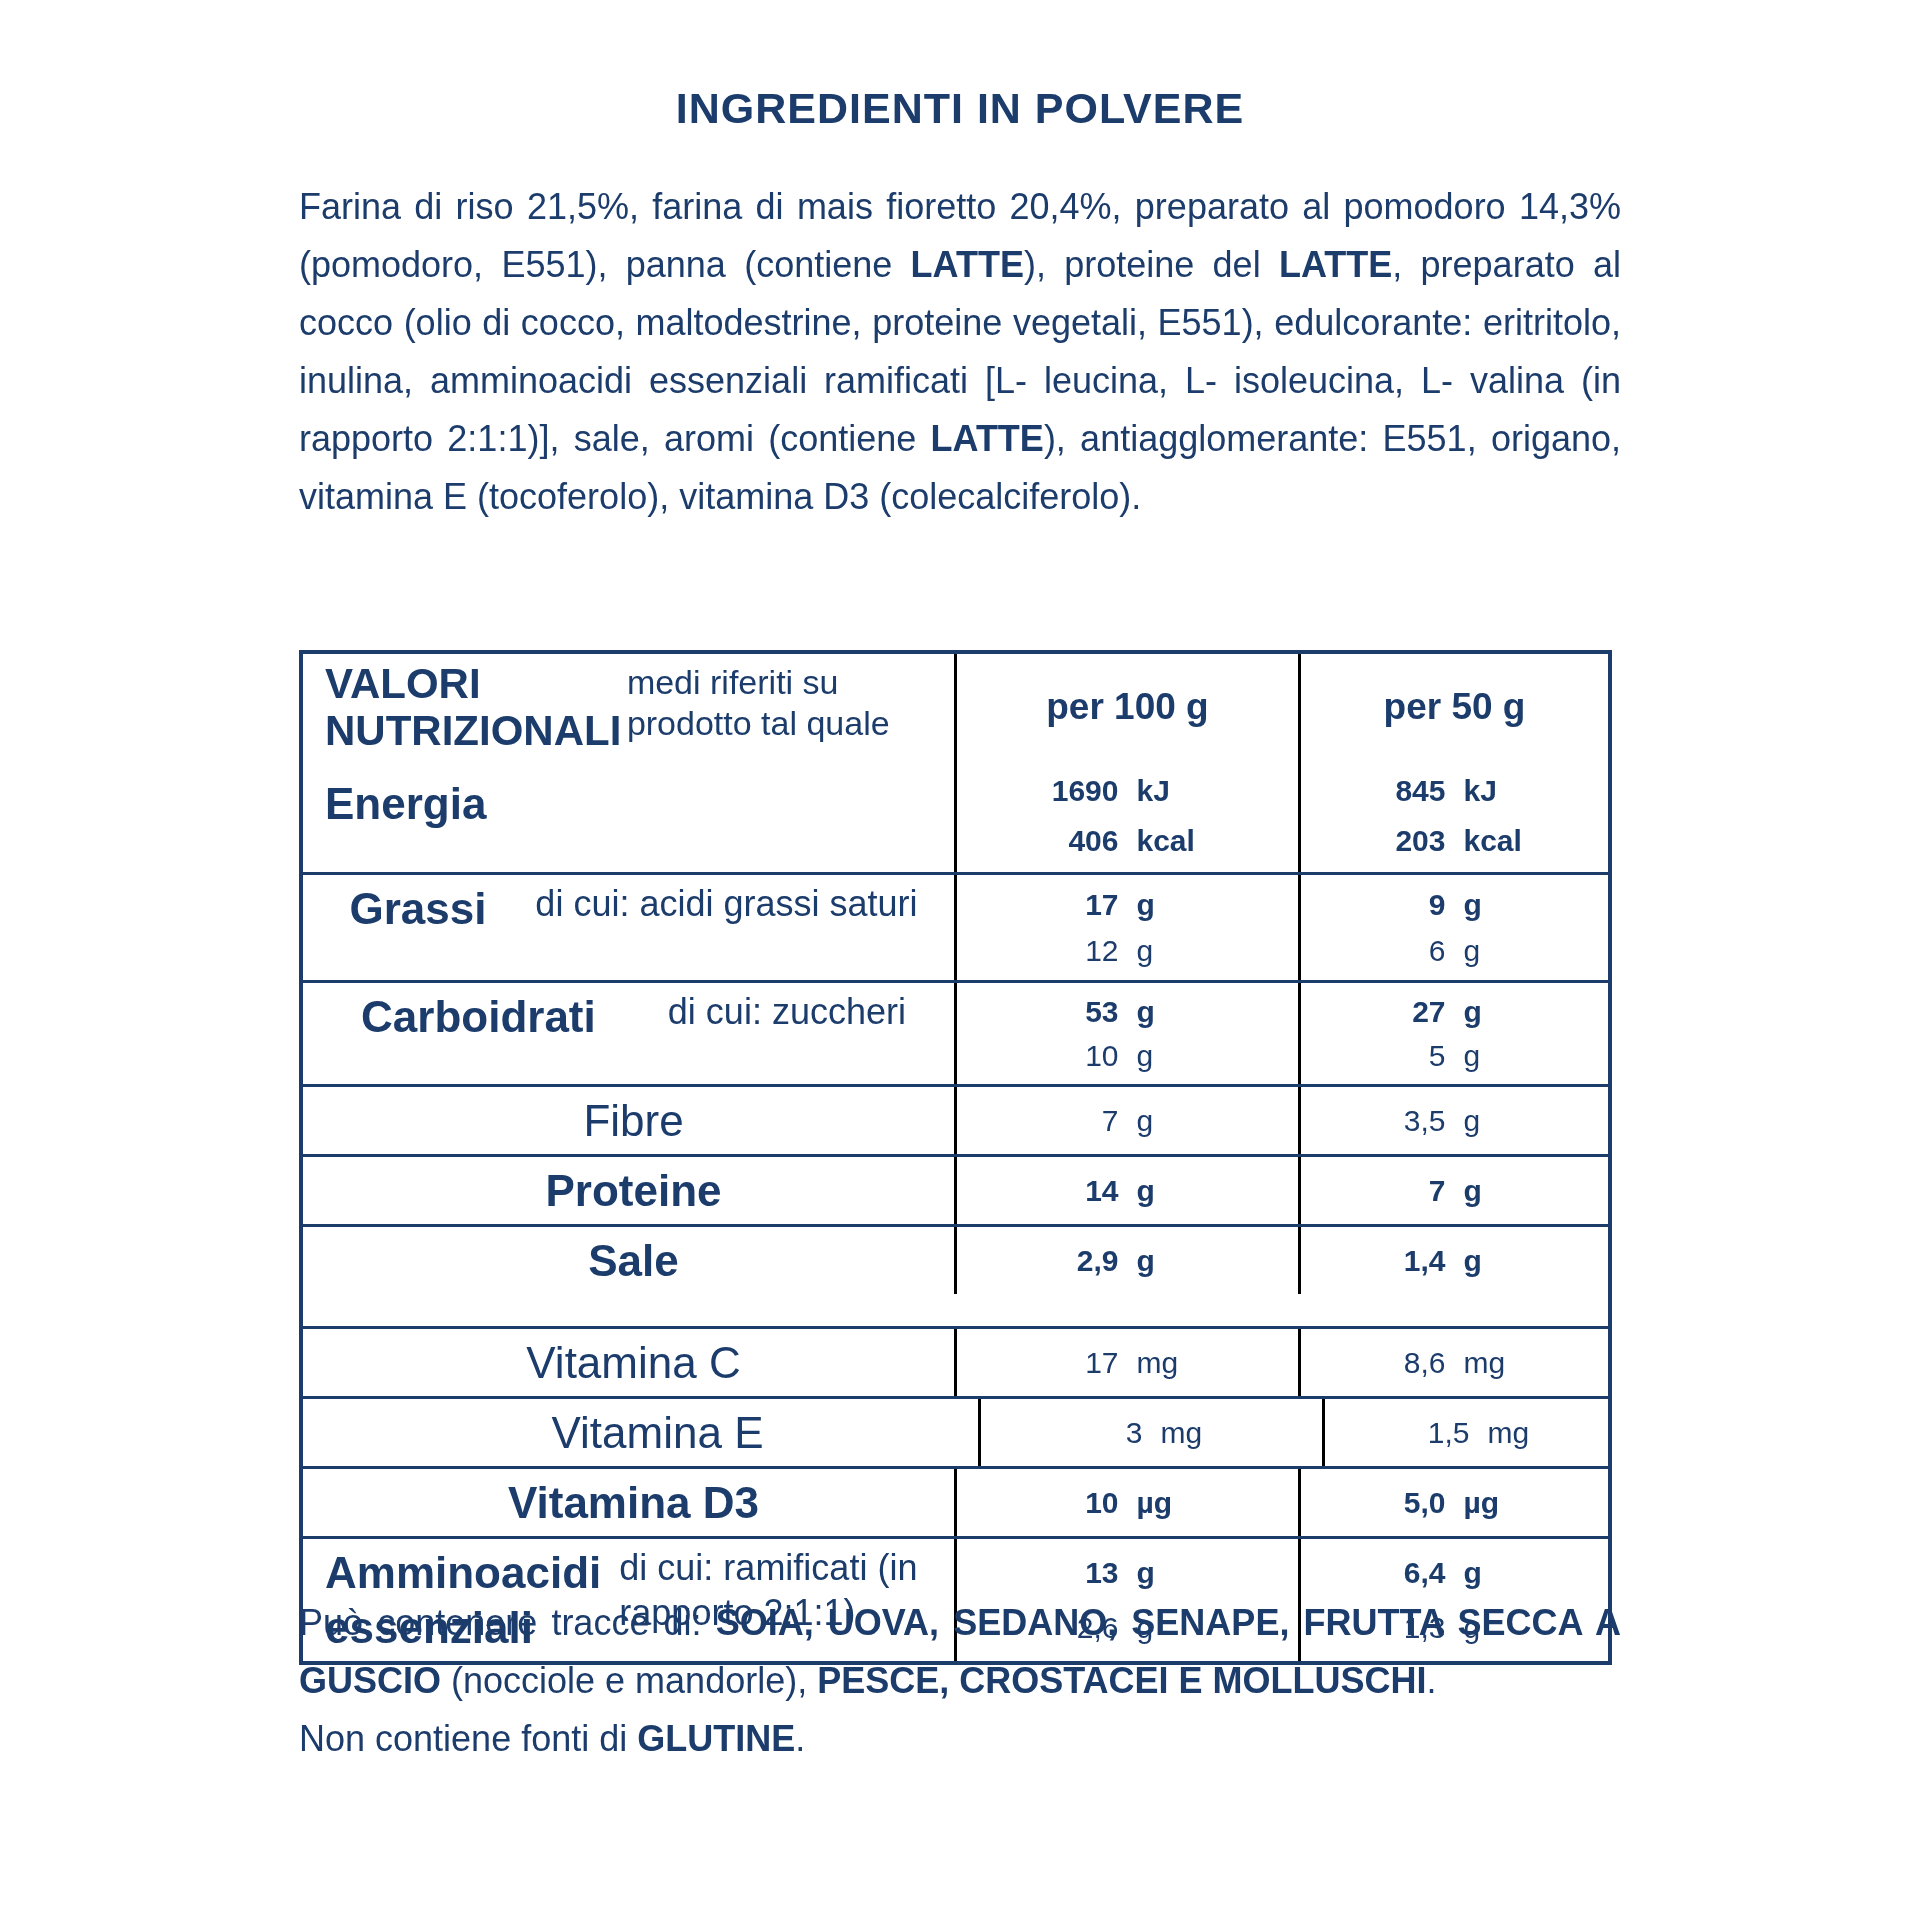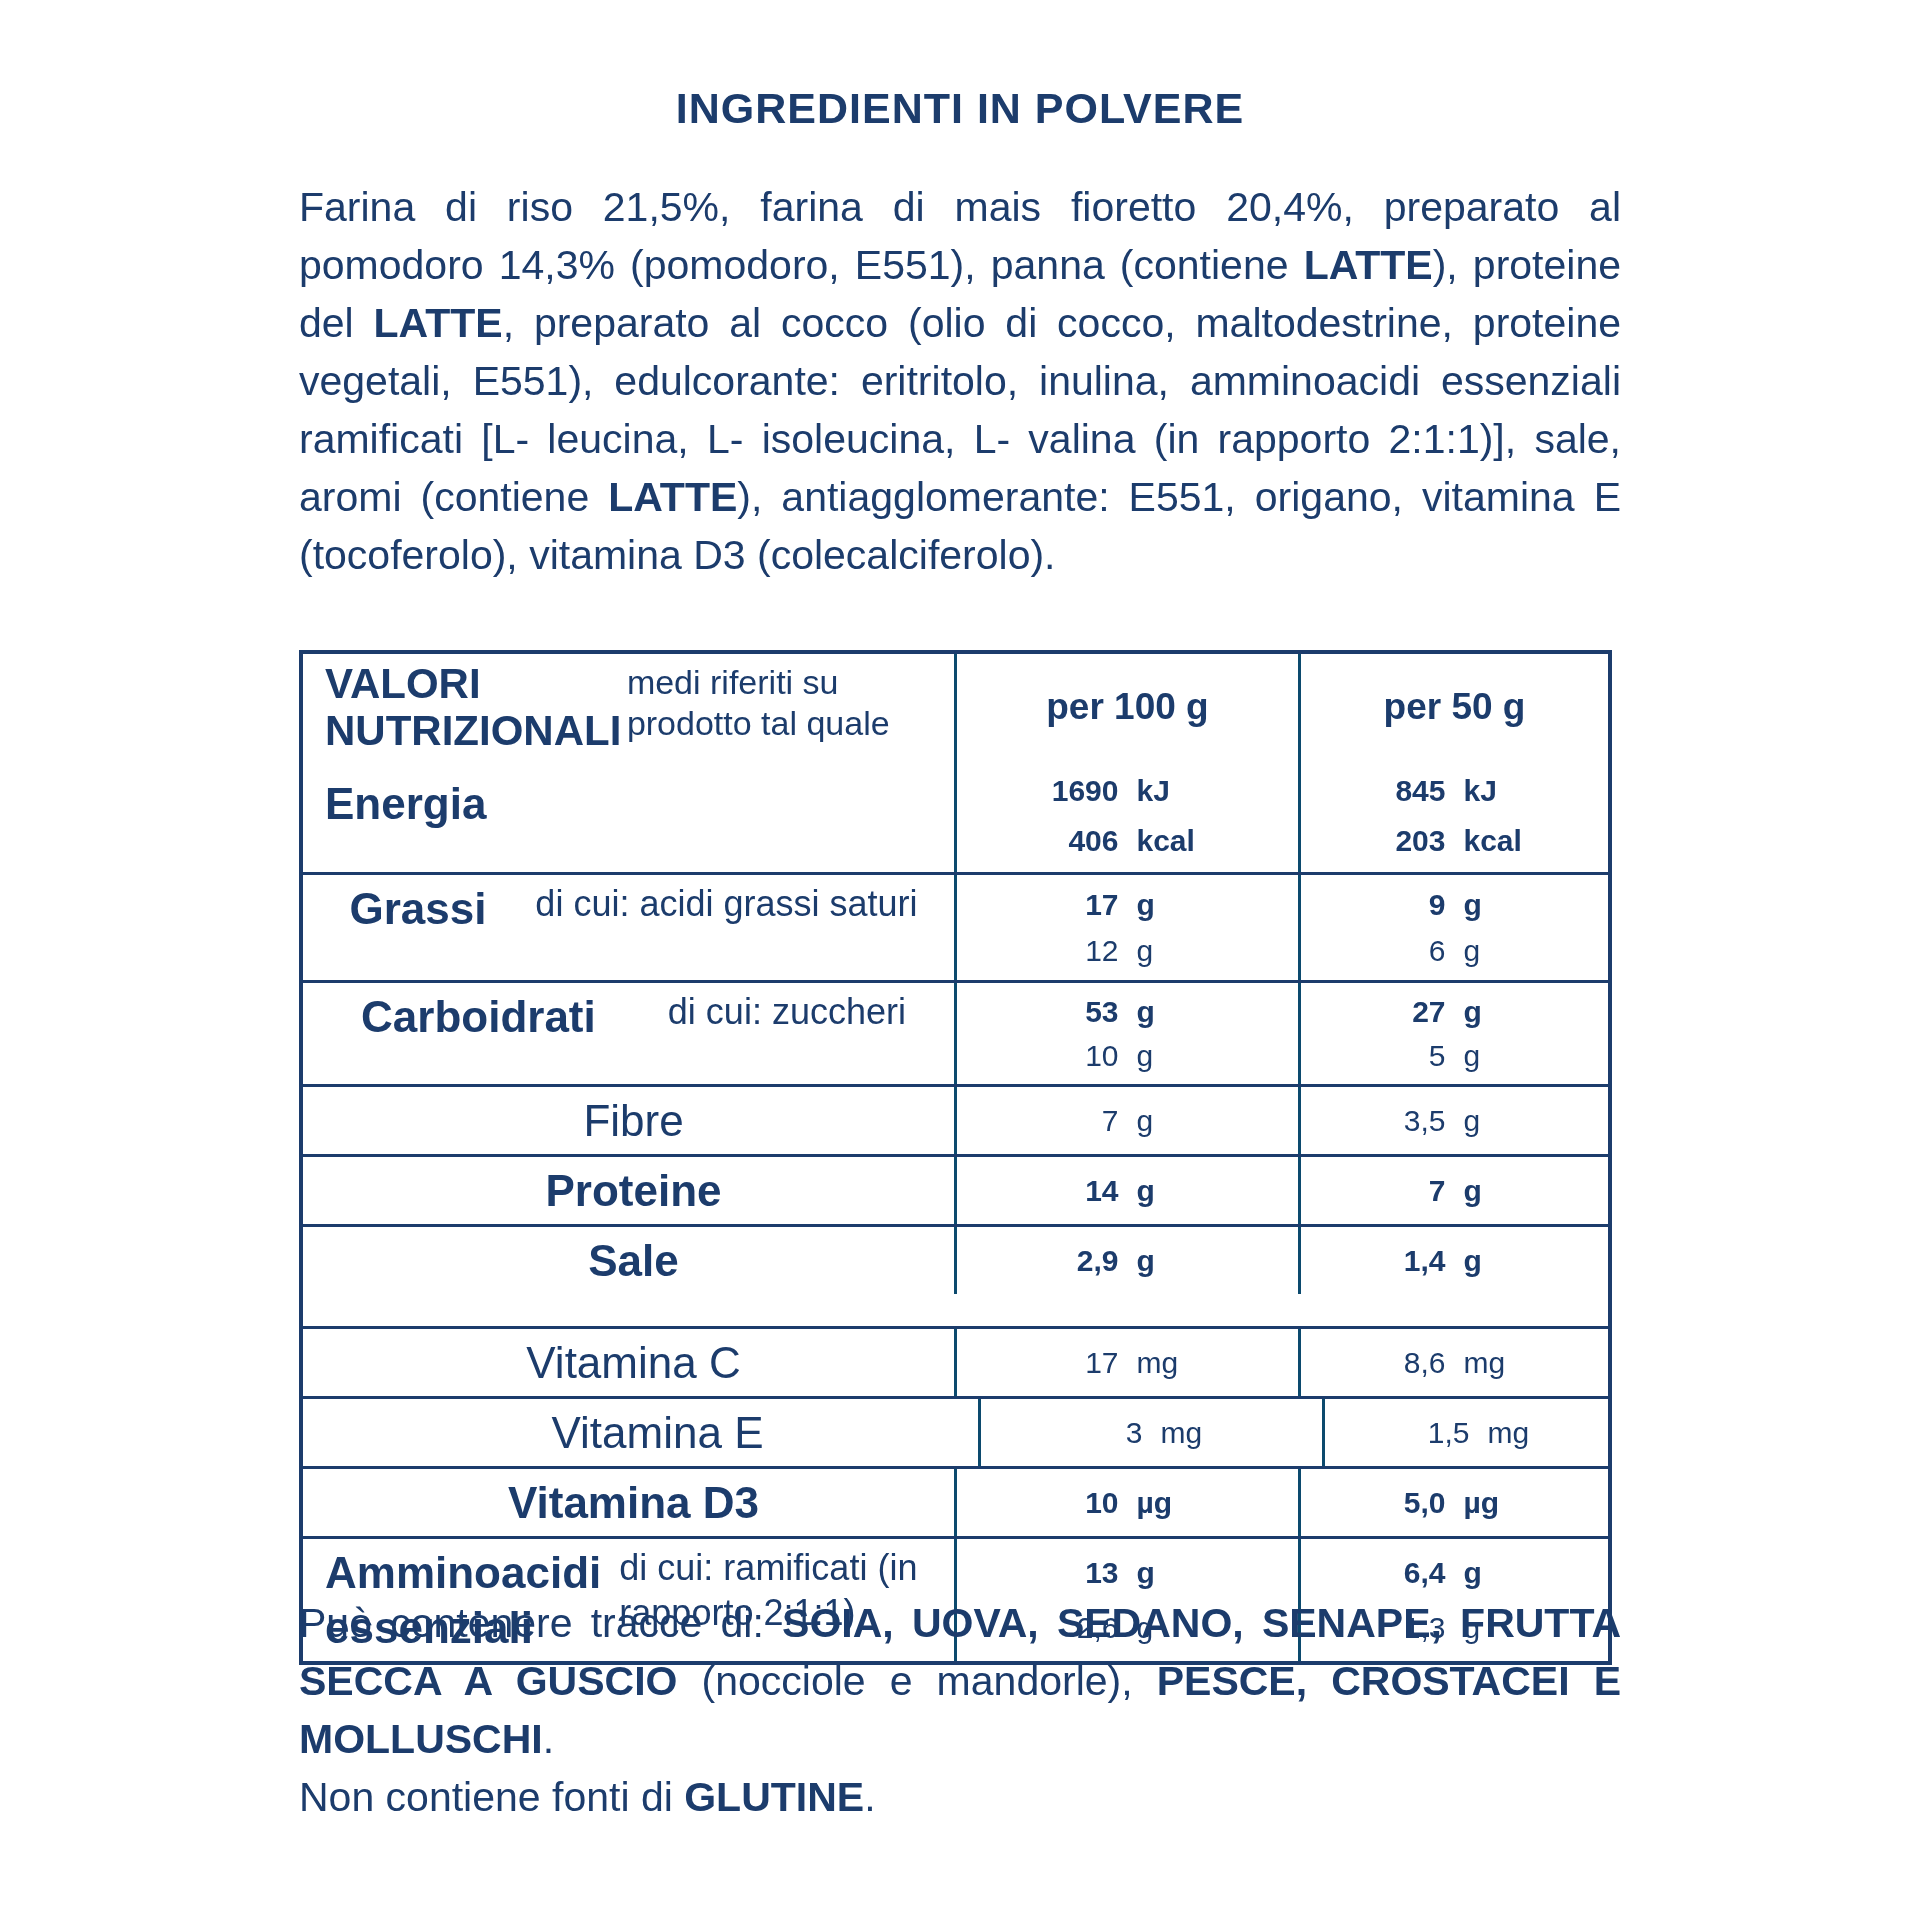--- a/index.html
+++ b/index.html
@@ -7,41 +7,41 @@
     width:1920px;height:1920px;background:#ffffff;position:relative;
     font-family:"Liberation Sans",sans-serif;color:#1c3c6c;
     -webkit-font-smoothing:antialiased;overflow:hidden;
   }
   b,.b{font-weight:bold;}
   .title{
     position:absolute;top:84px;left:0;width:1920px;margin:0;
     text-align:center;font-size:43px;font-weight:bold;letter-spacing:1px;
   }
   .para{
-    font-size:41px;line-height:58px;text-align:justify;margin:0;
+    font-size:36px;line-height:58px;text-align:justify;margin:0;
   }
   .para.nojust{text-align:left;}
   .ingredients-wrap{position:absolute;top:178px;left:299px;width:1322px;}
   .ntable{
     position:absolute;top:650px;left:299px;width:1313px;
     border:4px solid #1c3c6c;box-sizing:border-box;
   }
   .t-row{
     display:grid;grid-template-columns:651px 344px 310px;
     border-top:3px solid #1c3c6c;box-sizing:border-box;
   }
   .t-row:first-child{border-top:none;}
   .cell{box-sizing:border-box;min-width:0;}
   .label-cell{
     padding:6px 12px 6px 22px;
     display:flex;justify-content:space-around;
   }
   .label-cell.top{justify-content:flex-start;padding-top:16px;}
   .val-cell{
-    border-left:3px solid #0c4a6e;
+    border-left:3px solid #000000;
     display:flex;flex-direction:column;justify-content:space-around;
     padding:6px 0;
   }
   .val-cell.head{justify-content:center;align-items:center;}
   .lbl{font-size:44px;line-height:1.25;}
   .lbl.sub{font-size:36px;font-weight:normal;}
   .h-title{font-size:42px;font-weight:bold;line-height:1.12;}
   .h-sub{font-size:34px;line-height:1.2;margin-top:2px;}
   .col-head{font-size:37px;font-weight:bold;}
   .val{

